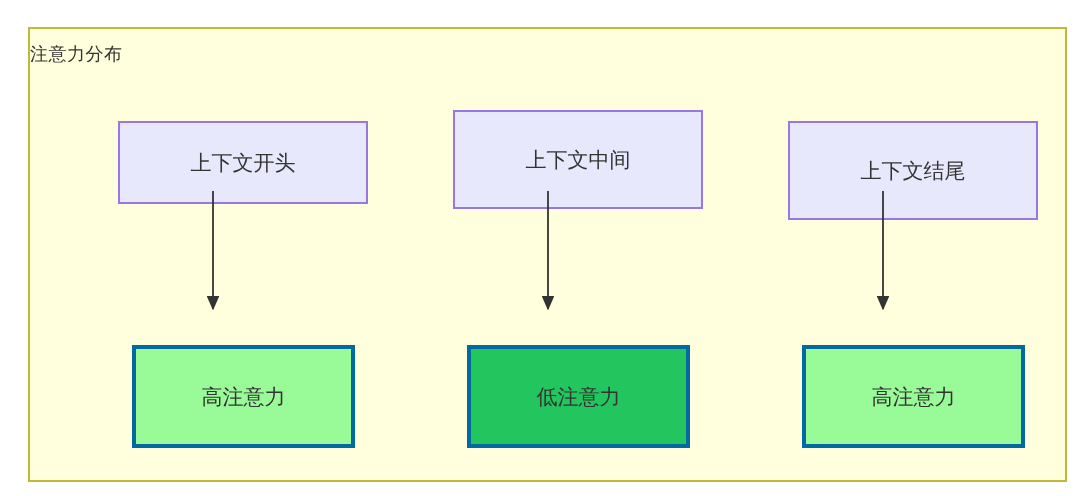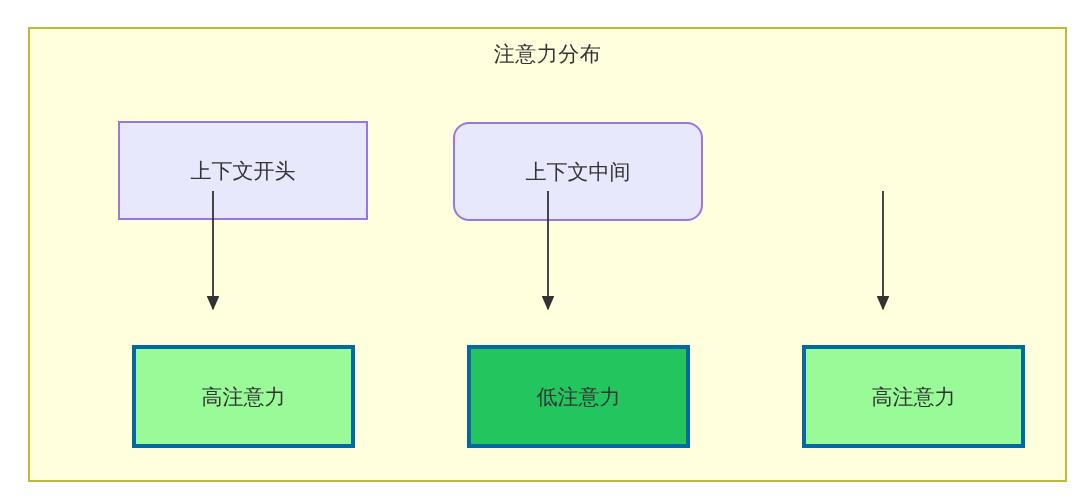--- a/index.html
+++ b/index.html
@@ -28,22 +28,21 @@
     height: 455px;
     box-sizing: border-box;
     background: #ffffdd;
     border: 2px solid #bfb93a;
   }
   .subgraph-title {
     position: absolute;
     left: 0;
     top: 12px;
     width: 100%;
-    text-align: center;
-    font-size: 21px;
+    font-size: 18px;
     color: #333333;
     letter-spacing: 0.5px;
     line-height: 26px;
     white-space: nowrap;
   }
   
   .node {
     position: absolute;
     box-sizing: border-box;
     display: flex;
@@ -62,22 +61,22 @@
   .node.result {
     border: 4px solid #0369a1;
   }
   .node.high {
     background: #98fb98;
   }
   .node.low {
     background: #22c55e;
   }
   
-  .col1.source { left: 88px;  top: 92px; width: 250px; height: 99px; }
-  .col2.source { left: 423px; top: 93px; width: 250px; height: 99px; border-radius: 16px; }
+  .col1.source { left: 88px;  top: 92px; width: 250px; height: 83px; }
+  .col2.source { left: 423px; top: 81px; width: 250px; height: 99px; }
   .col3.source { left: 758px; top: 92px; width: 250px; height: 99px; }
 
   .col1.result { left: 102px; top: 316px; width: 223px; height: 103px; }
   .col2.result { left: 437px; top: 316px; width: 223px; height: 103px; }
   .col3.result { left: 772px; top: 316px; width: 223px; height: 103px; }
 
   
   .arrows {
     position: absolute;
     left: 0;
@@ -93,20 +92,21 @@
 <div class="canvas">
 
   <div class="subgraph">
 
     <div class="subgraph-title">注意力分布</div>
 
     <div class="node source col1">上下文开头</div>
 
     <div class="node source col2">上下文中间</div>
 
+    <div class="node source col3">上下文结尾</div>
 
     <div class="node result high col1">高注意力</div>
 
     <div class="node result low col2">低注意力</div>
 
     <div class="node result high col3">高注意力</div>
 
   </div>
 
   <svg class="arrows" viewBox="0 0 1080 496">

